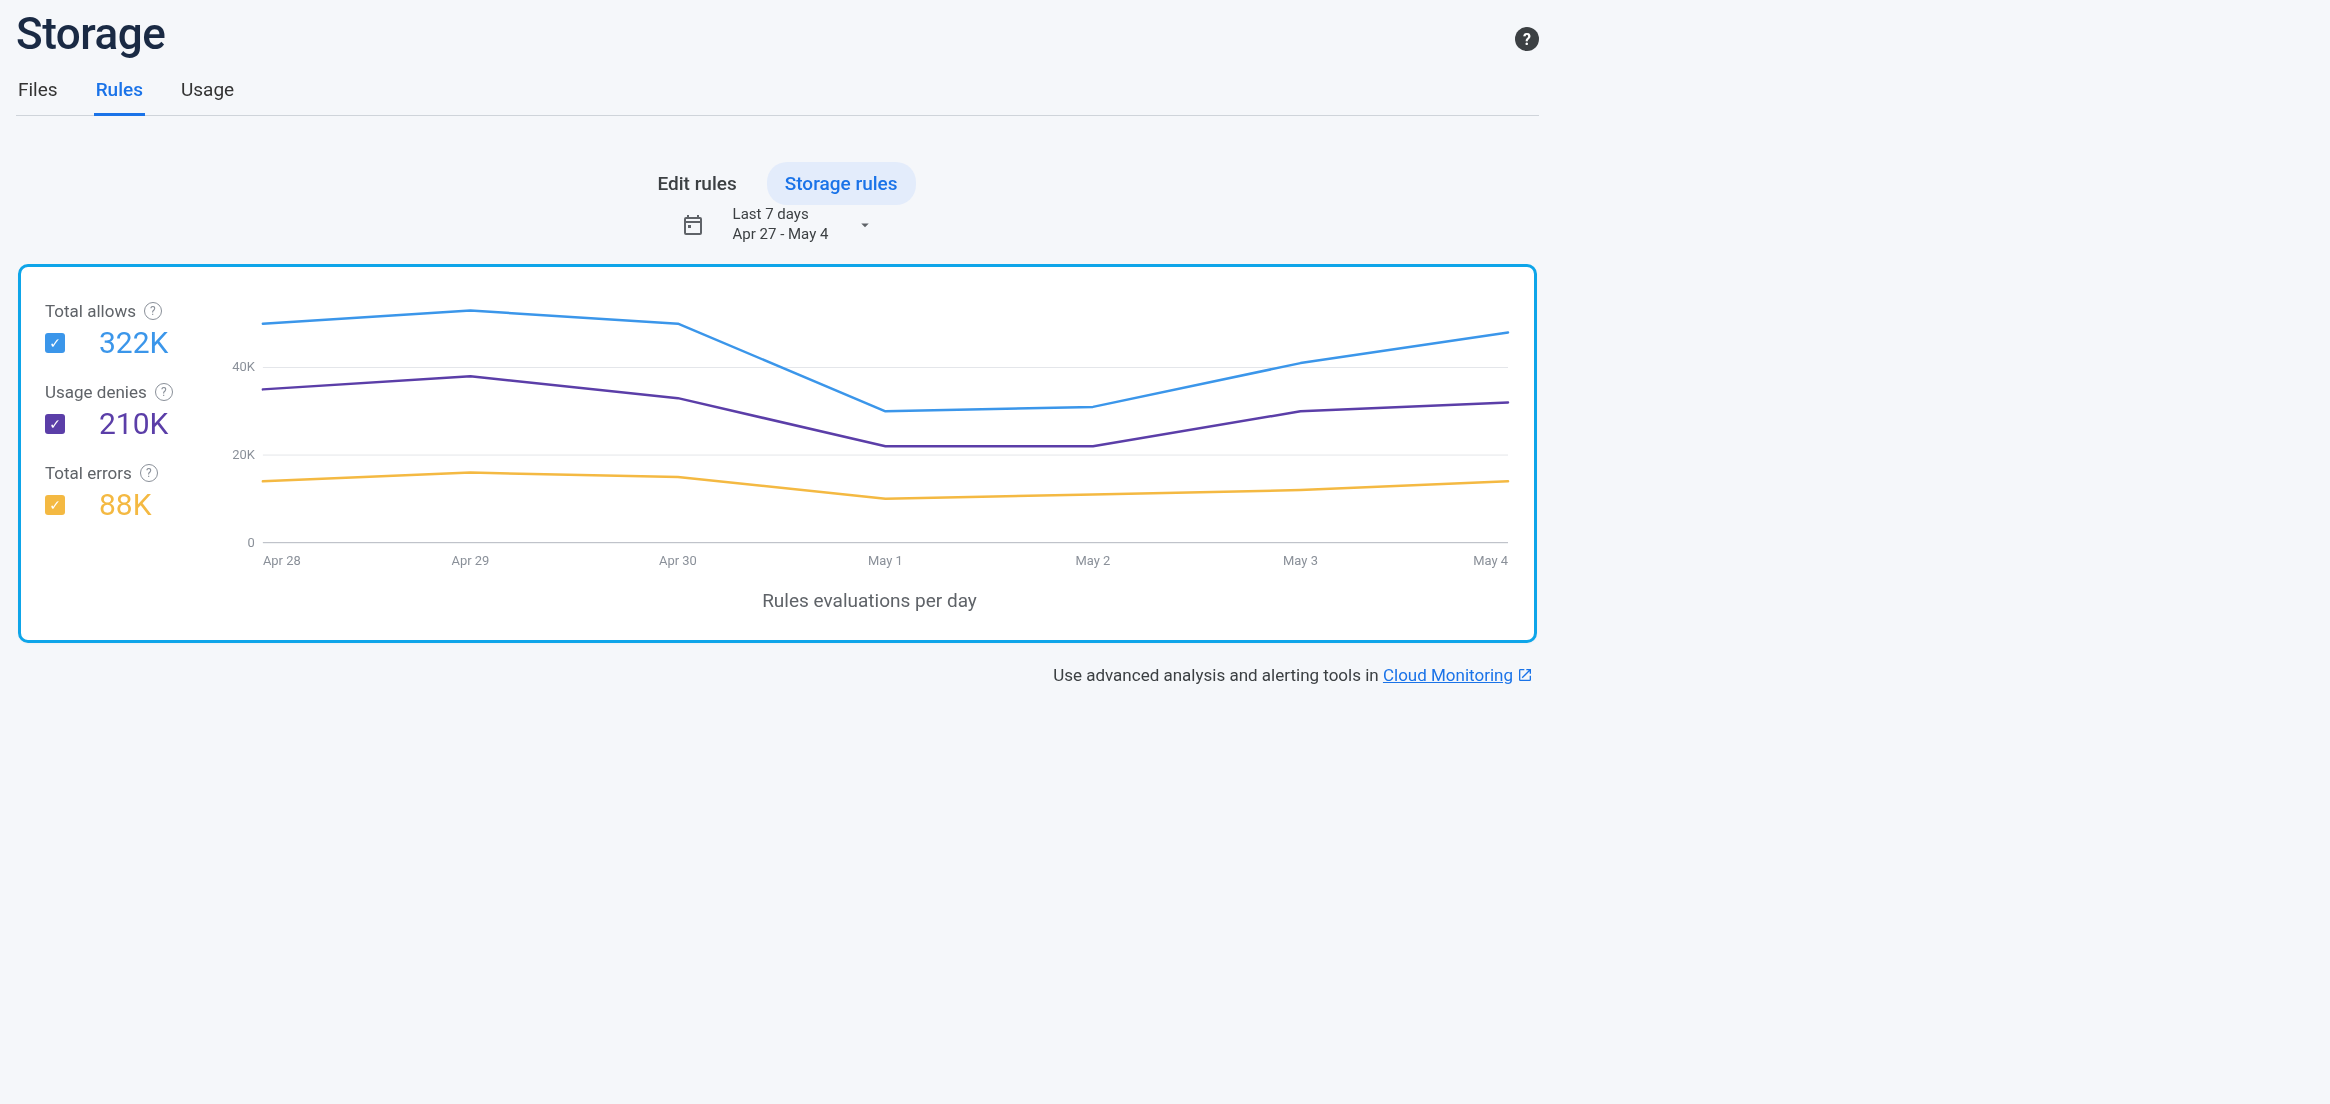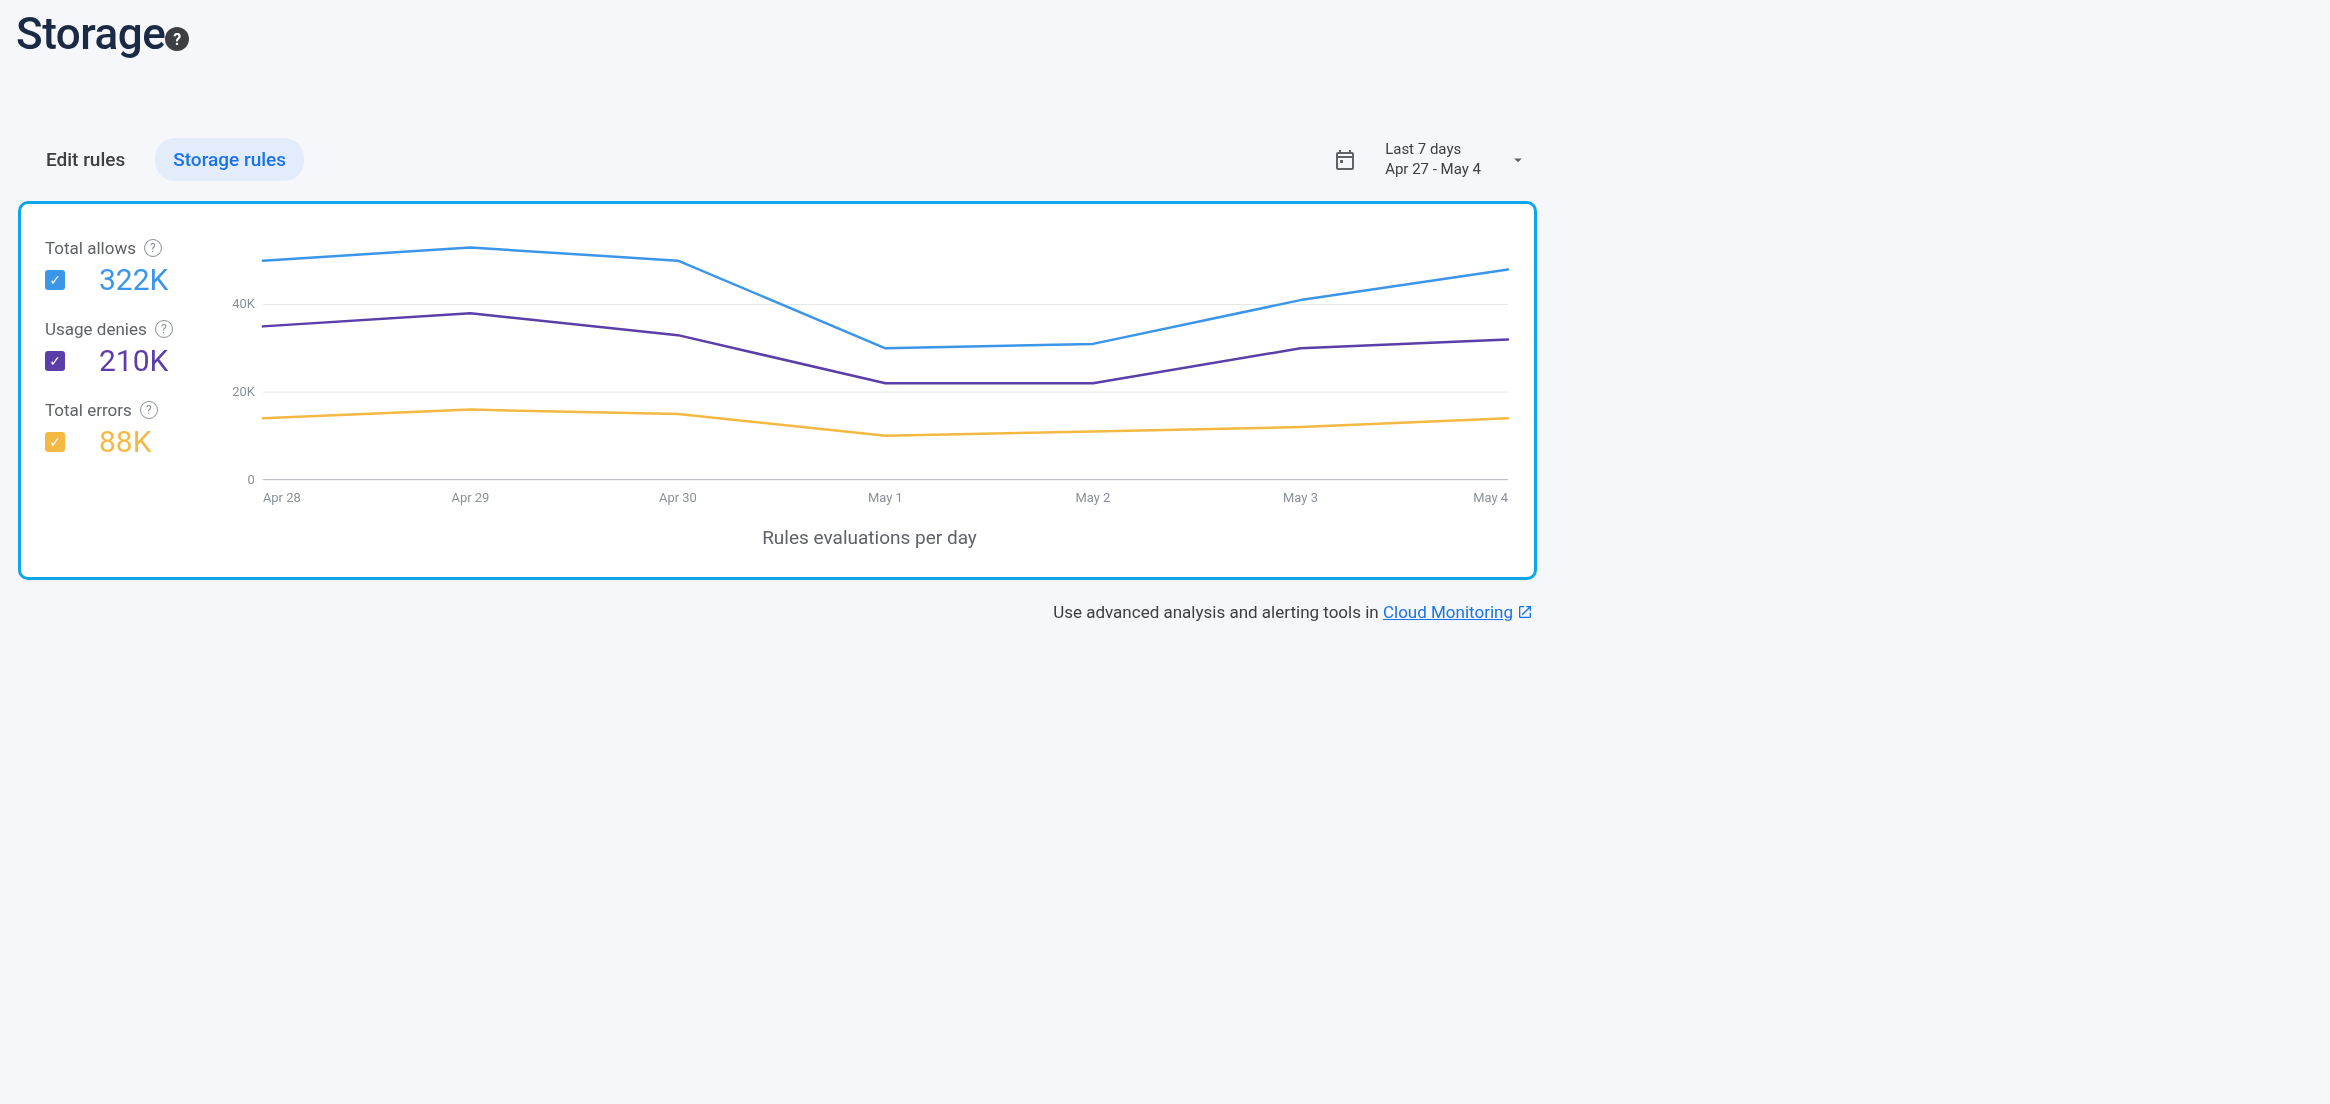--- a/index.html
+++ b/index.html
@@ -9,21 +9,21 @@
     background: #f5f7fa;
     color: #202124;
     width: 1555px;
   }
   .page {
     padding: 0 16px 20px 16px;
   }
   .header-row {
     display: flex;
     align-items: center;
-    justify-content: flex-start;
+    justify-content: space-between;
   }
   .page-title {
     font-size: 44px;
     font-weight: 500;
     color: #1a2a44;
     margin: 8px 0 18px 0;
     letter-spacing: -0.5px;
   }
   .help-icon {
     width: 24px;
@@ -52,22 +52,23 @@
     margin-bottom: -1px;
   }
   .tab.active {
     color: #1a73e8;
     border-bottom-color: #1a73e8;
     font-weight: 500;
   }
   .toolbar {
     display: flex;
     align-items: center;
-    justify-content: space-between;
-    margin: 60px 12px 20px 12px;
+    justify-content: flex-start;
+    margin: 46px 12px 20px 12px;
+    flex-direction: column;
   }
   .sub-tabs {
     display: flex;
     align-items: center;
     gap: 12px;
   }
   .sub-tab {
     font-size: 19px;
     padding: 10px 18px;
     border-radius: 20px;
@@ -201,20 +202,25 @@
 </style>
 </head>
 <body>
 
 <div class="page">
   <div class="header-row">
     <h1 class="page-title">Storage</h1>
     <span class="help-icon">?</span>
   </div>
 
+  <div class="tabs">
+    <div class="tab">Files</div>
+    <div class="tab active">Rules</div>
+    <div class="tab">Usage</div>
+  </div>
 
   <div class="toolbar">
     <div class="sub-tabs">
       <div class="sub-tab">Edit rules</div>
       <div class="sub-tab active">Storage rules</div>
     </div>
     <div class="date-picker">
       <svg class="cal-icon" viewBox="0 0 24 24" fill="currentColor">
           <path d="M19 4h-1V2h-2v2H8V2H6v2H5a2 2 0 0 0-2 2v14a2 2 0 0 0 2 2h14a2 2 0 0 0 2-2V6a2 2 0 0 0-2-2zm0 16H5V10h14v10zM5 8V6h14v2H5zm2 4h3v3H7v-3z"></path>
         </svg>

